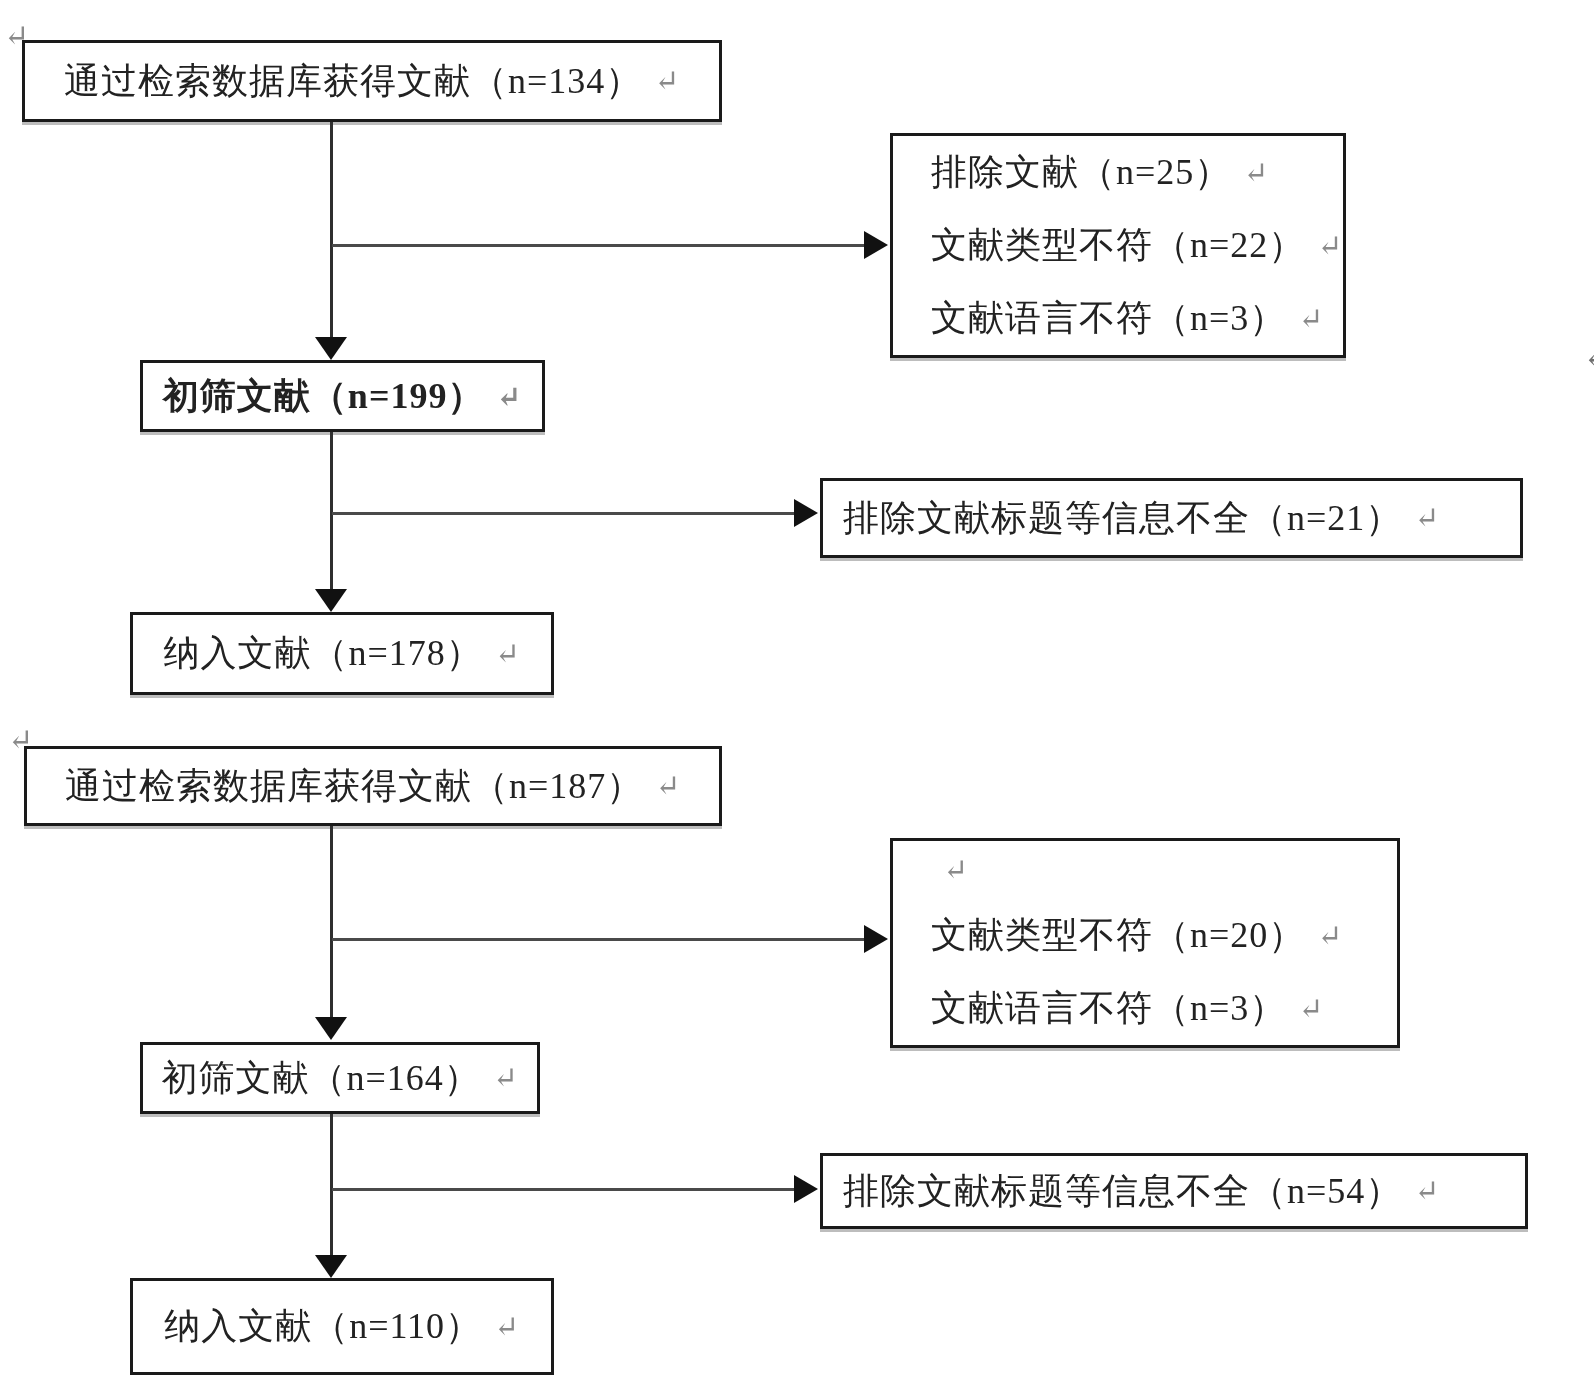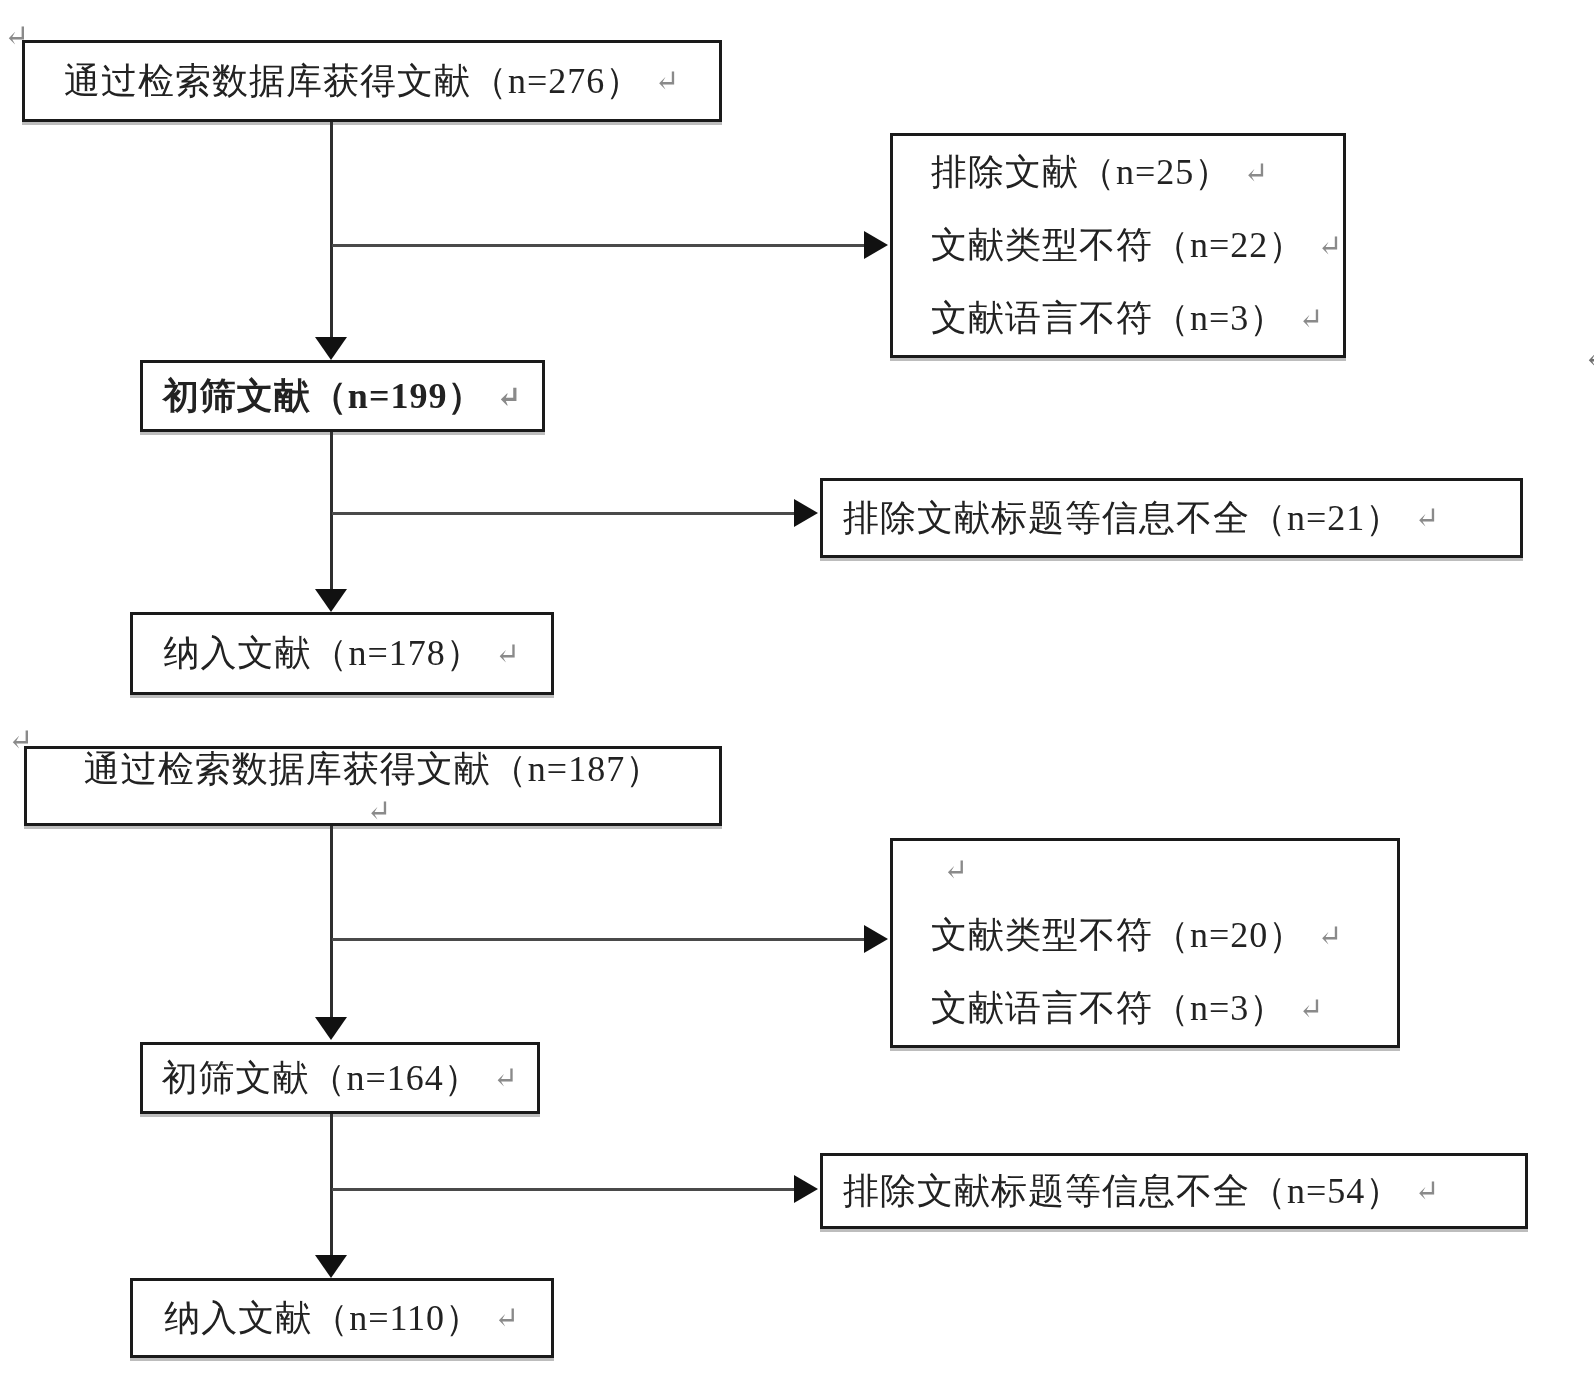--- a/index.html
+++ b/index.html
@@ -42,21 +42,21 @@
   }
 </style>
 </head>
 <body>
 
 <div id="canvas">
 
   <span class="margin-mark" style="left:4px; top:18px;">↵</span>
 
   <div class="box" style="left:22px; top:40px; width:700px; height:82px;">
-    <span>通过检索数据库获得文献（n=276）</span>
+    <span>通过检索数据库获得文献（n=134）</span>
     <span class="ret">↵</span>
   </div>
 
   <div class="vline" style="left:330px; top:122px; height:218px;"></div>
   <div class="arrow-down" style="left:315px; top:337px;"></div>
 
   <div class="hline" style="left:332px; top:244px; width:536px;"></div>
   <div class="arrow-right" style="left:864px; top:231px;"></div>
 
   <div class="box excl-multi" style="left:890px; top:133px; width:456px; height:225px;">
@@ -92,21 +92,21 @@
 
   <div class="box" style="left:130px; top:612px; width:424px; height:83px;">
     <span>纳入文献（n=178）</span>
     <span class="ret">↵</span>
   </div>
 
   <span class="clipped-mark" style="left:1584px; top:340px;">↵</span>
 
   <span class="margin-mark" style="left:8px; top:722px;">↵</span>
 
-  <div class="box" style="left:24px; top:746px; width:698px; height:80px;flex-direction:column;">
+  <div class="box" style="left:24px; top:746px; width:698px; height:80px;">
     <span>通过检索数据库获得文献（n=187）</span>
     <span class="ret">↵</span>
   </div>
 
   <div class="vline" style="left:330px; top:826px; height:194px;"></div>
   <div class="arrow-down" style="left:315px; top:1017px;"></div>
 
   <div class="hline" style="left:332px; top:938px; width:536px;"></div>
   <div class="arrow-right" style="left:864px; top:925px;"></div>
 
@@ -133,18 +133,18 @@
   <div class="arrow-down" style="left:315px; top:1255px;"></div>
 
   <div class="hline" style="left:332px; top:1188px; width:462px;"></div>
   <div class="arrow-right" style="left:794px; top:1175px;"></div>
 
   <div class="box excl-single" style="left:820px; top:1153px; width:708px; height:76px;">
     <span>排除文献标题等信息不全（n=54）</span>
     <span class="ret">↵</span>
   </div>
 
-  <div class="box" style="left:130px; top:1278px; width:424px; height:80px;">
+  <div class="box" style="left:130px; top:1278px; width:424px; height:97px;">
     <span>纳入文献（n=110）</span>
     <span class="ret">↵</span>
   </div>
 
 </div>
 
 </body></html>

